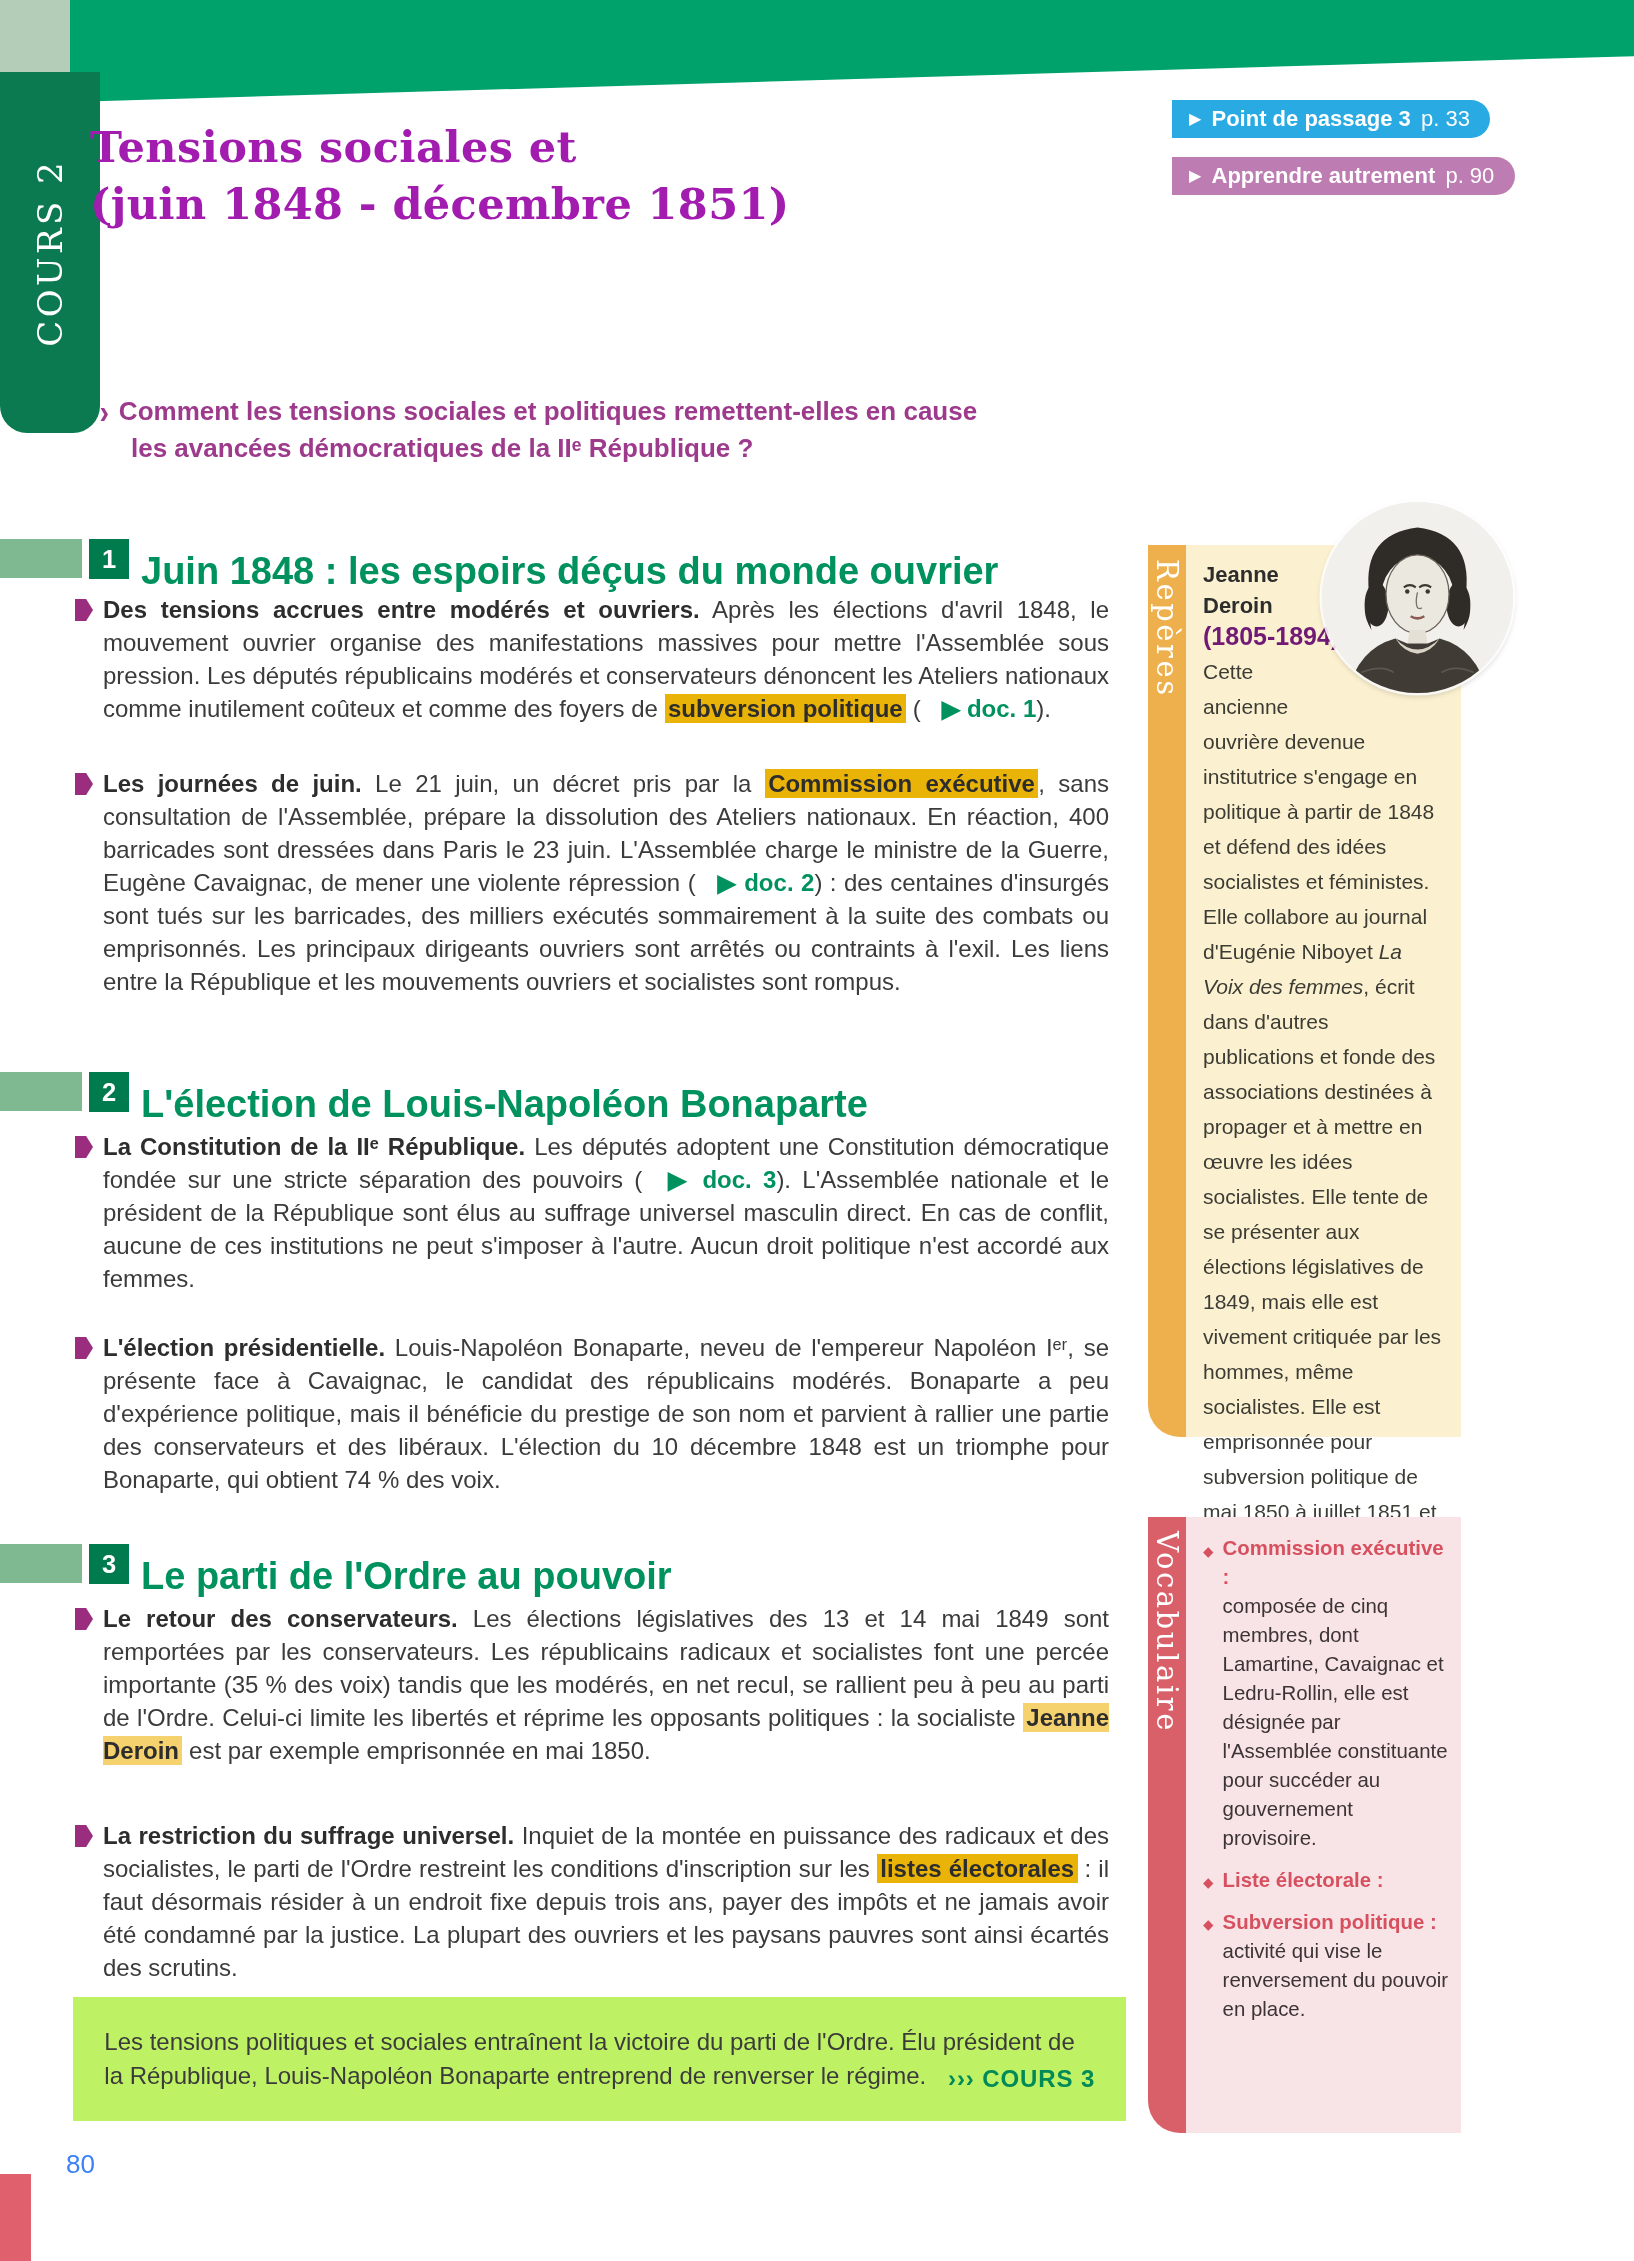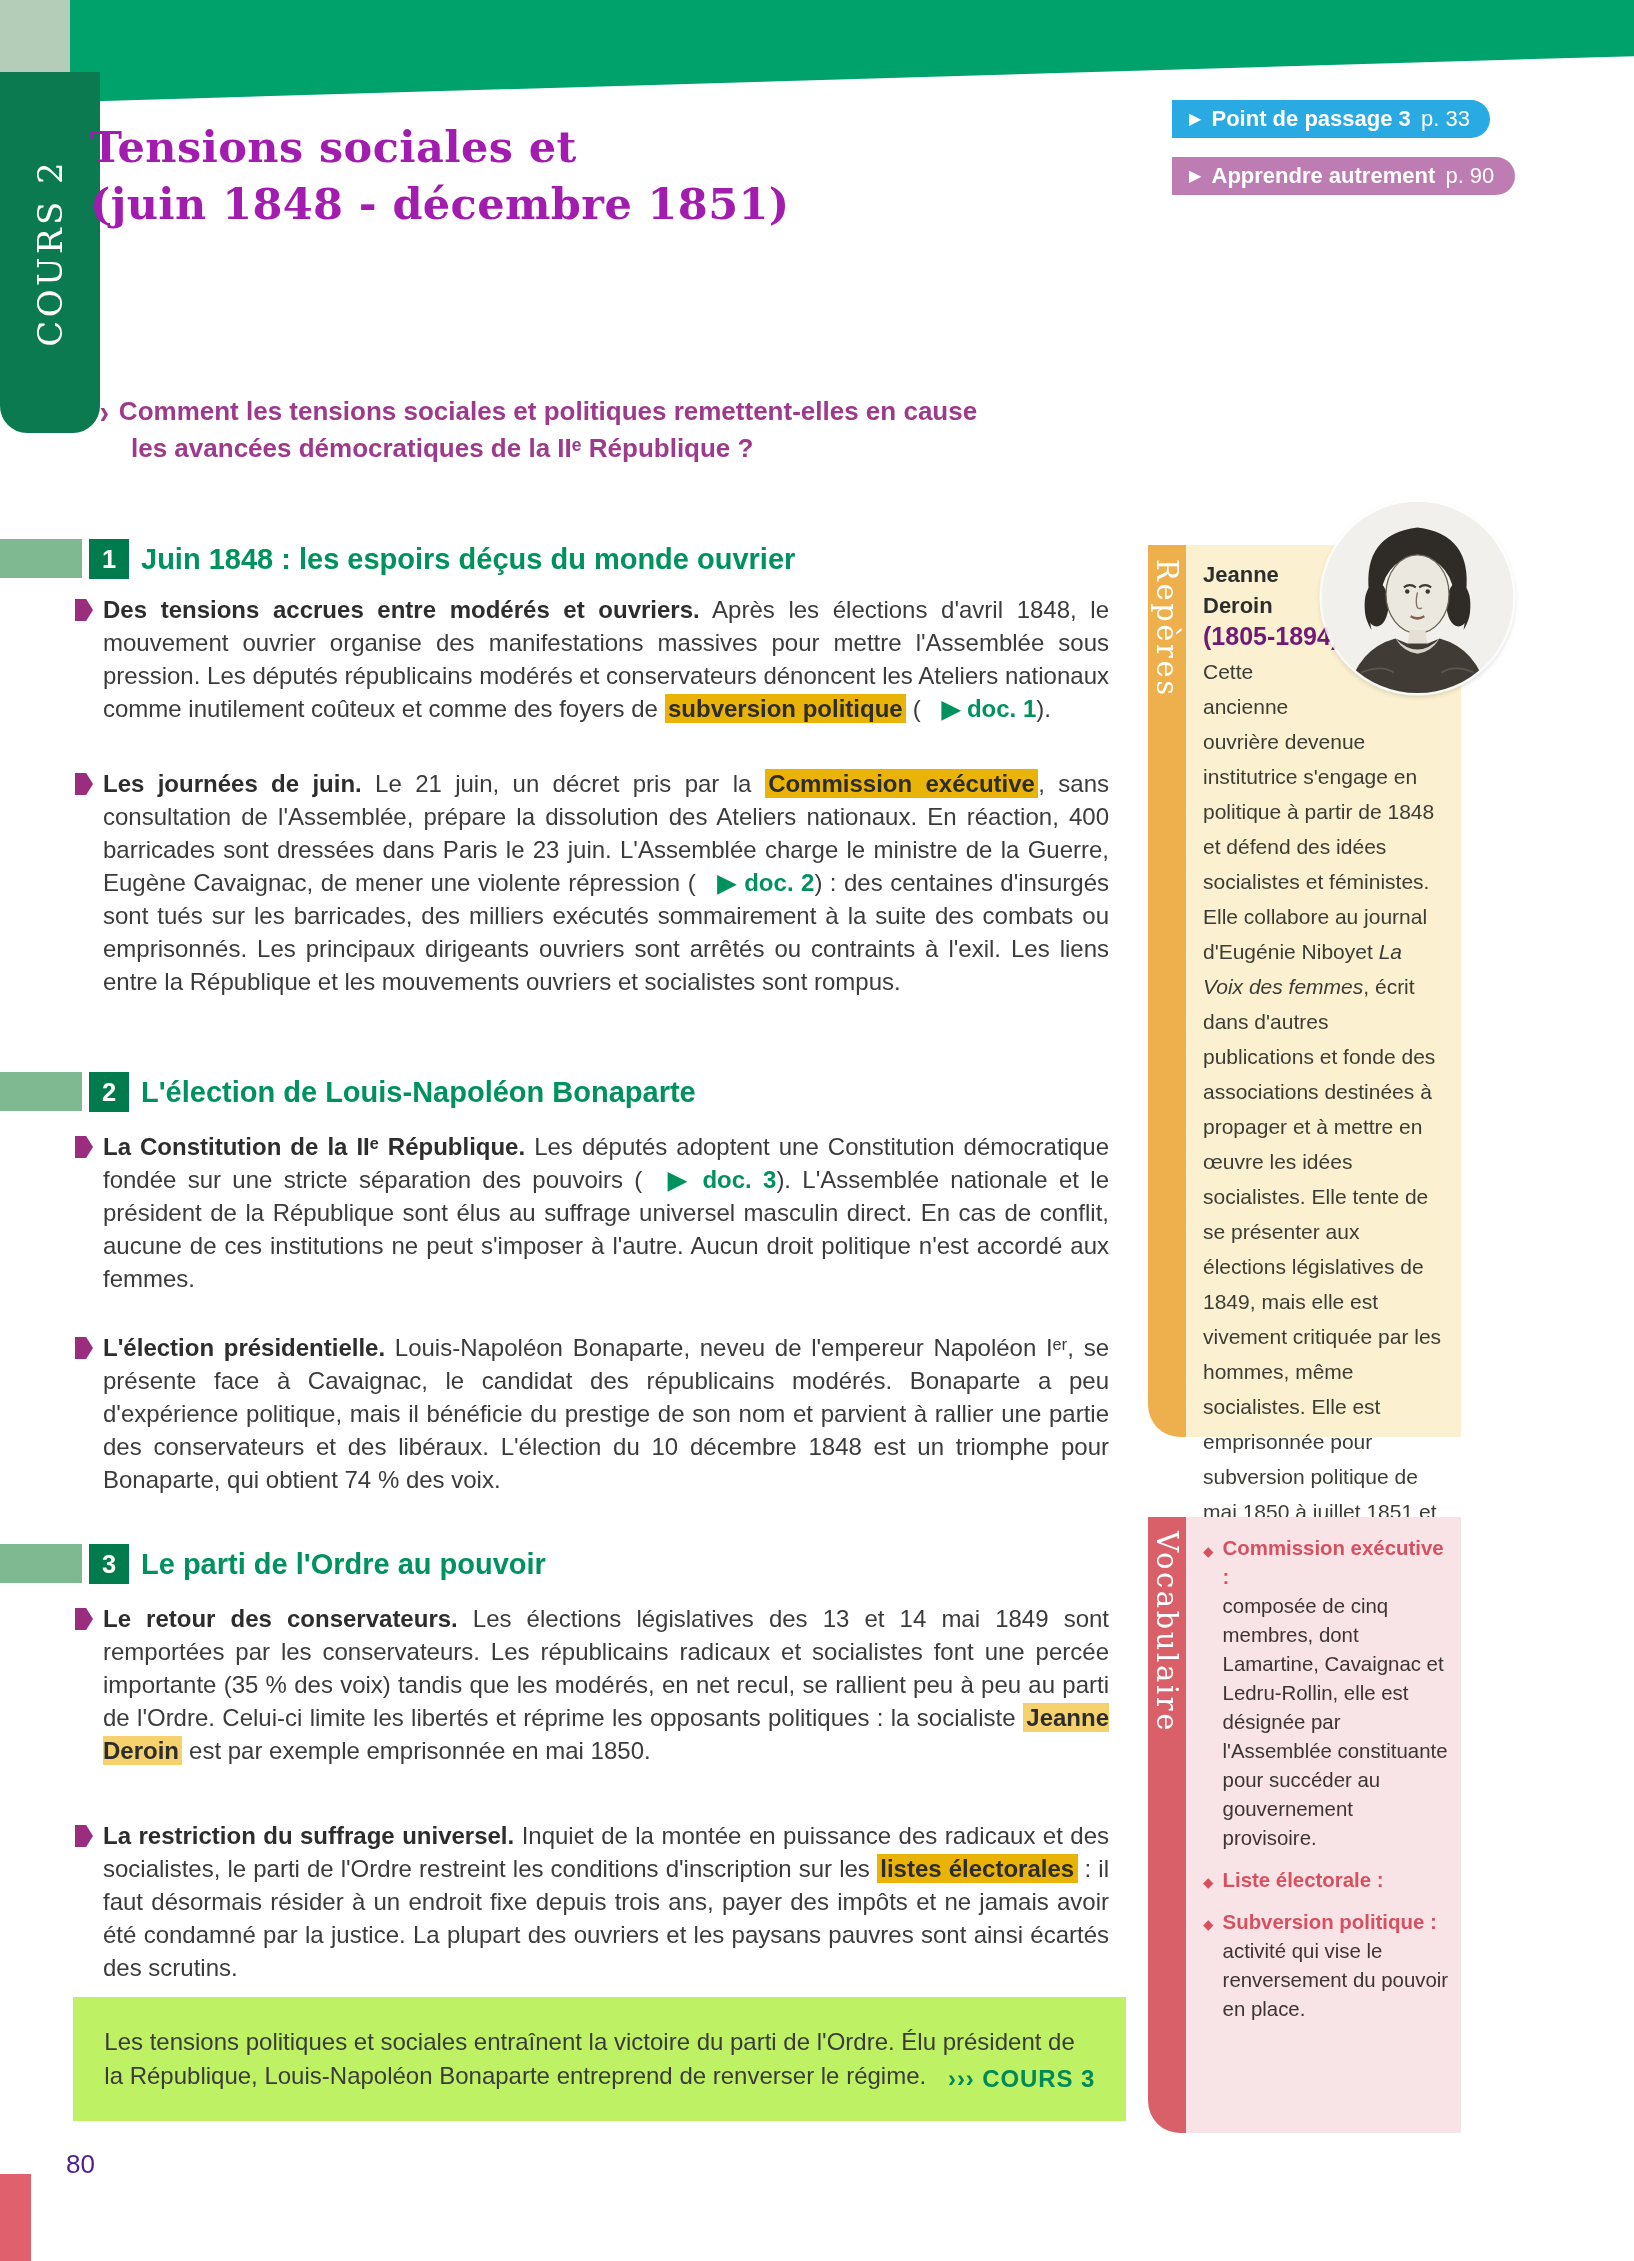--- a/index.html
+++ b/index.html
@@ -31,21 +31,21 @@
   .question{position:absolute;left:100px;top:393px;font-size:26px;font-weight:700;color:#9d3a8c;line-height:37px;}
   .q-line{padding-left:31px;}
   .q-line.first{padding-left:0;}
   .q-chevron{display:inline-block;margin-right:10.2px;transform:scale(1.1,1.3);}
 
   
   .sec-header{position:absolute;left:0;height:40px;width:100%;}
   .sec-band{position:absolute;left:0;top:0;width:82px;height:39px;background:#7fb992;}
   .sec-num{position:absolute;left:89px;top:0;width:40px;height:40px;background:#007b4e;color:#fff;
            font-weight:700;font-size:25.5px;display:flex;align-items:center;justify-content:center;}
-  .sec-title{position:absolute;left:141px;top:0;font-size:29px;font-weight:700;color:#00925e;line-height:40px;white-space:nowrap;}
+  .sec-title{position:absolute;left:141px;top:12px;font-size:38px;font-weight:700;color:#00925e;line-height:40px;white-space:nowrap;}
 
   
   .main{position:absolute;left:75px;top:539px;width:1034px;height:1626px;}
   .para{position:absolute;left:0;width:1034px;box-sizing:border-box;padding-left:28px;
         text-align:justify;font-size:24px;line-height:33px;color:#3b3b3b;}
   .para::before{content:"";position:absolute;left:0;top:6px;width:18px;height:22px;background:#9a2d7e;
         clip-path:polygon(0 0,62% 0,100% 50%,62% 100%,0 100%);}
   .s-b{font-weight:700;color:#2d2d2d;}
   .s-hp{background:#eab308;font-weight:700;color:#2d2d2d;padding:0.9px 3.4px;}
   .s-hy{background:#f5d26e;font-weight:700;color:#2d2d2d;padding:0.9px 3.4px;}
@@ -73,21 +73,21 @@
   
   .voc-tab{position:absolute;left:1148px;top:1517px;width:38px;height:616px;background:#d95f68;
            border-radius:0 0 0 32px;display:flex;justify-content:center;}
   .voc-box{position:absolute;left:1186px;top:1517px;width:275px;height:616px;background:#f8e4e6;
            box-sizing:border-box;padding:17px 12px 13.6px 17px;}
   .voc-entry{position:relative;padding-left:19.6px;font-size:20.4px;line-height:29px;color:#3c3434;margin-bottom:12.8px;}
   .voc-diamond{position:absolute;left:0;top:2.6px;color:#d6505f;font-size:13.6px;}
   .voc-term{color:#d6505f;font-weight:700;}
 
   
-  .page-num{position:absolute;left:66px;top:2149px;font-size:26px;color:#4c1d95;text-align:right;}
+  .page-num{position:absolute;left:66px;top:2149px;font-size:26px;color:#3b82f6;text-align:right;}
   .corner-block{position:absolute;left:0;top:2174px;width:31px;height:88px;background:#e0616d;}
 </style>
 </head>
 <body>
 
 <div class="page">
 
   <div class="sage-square"></div>
   <div class="banner"></div>
   <div class="cours-tab">

